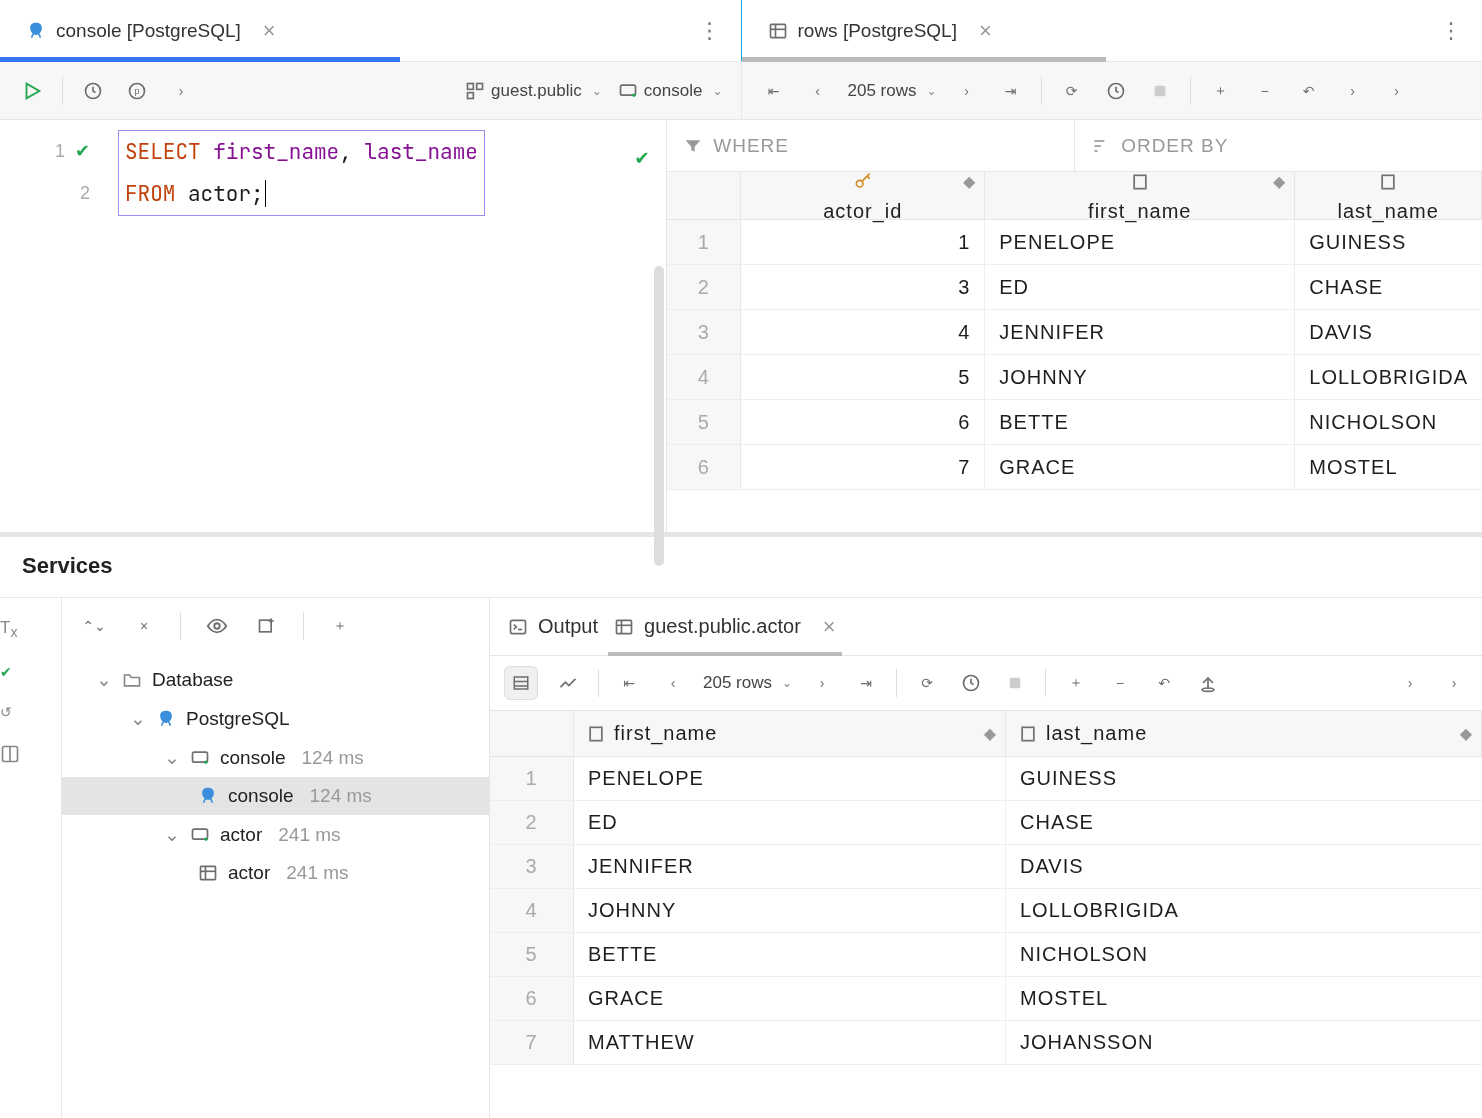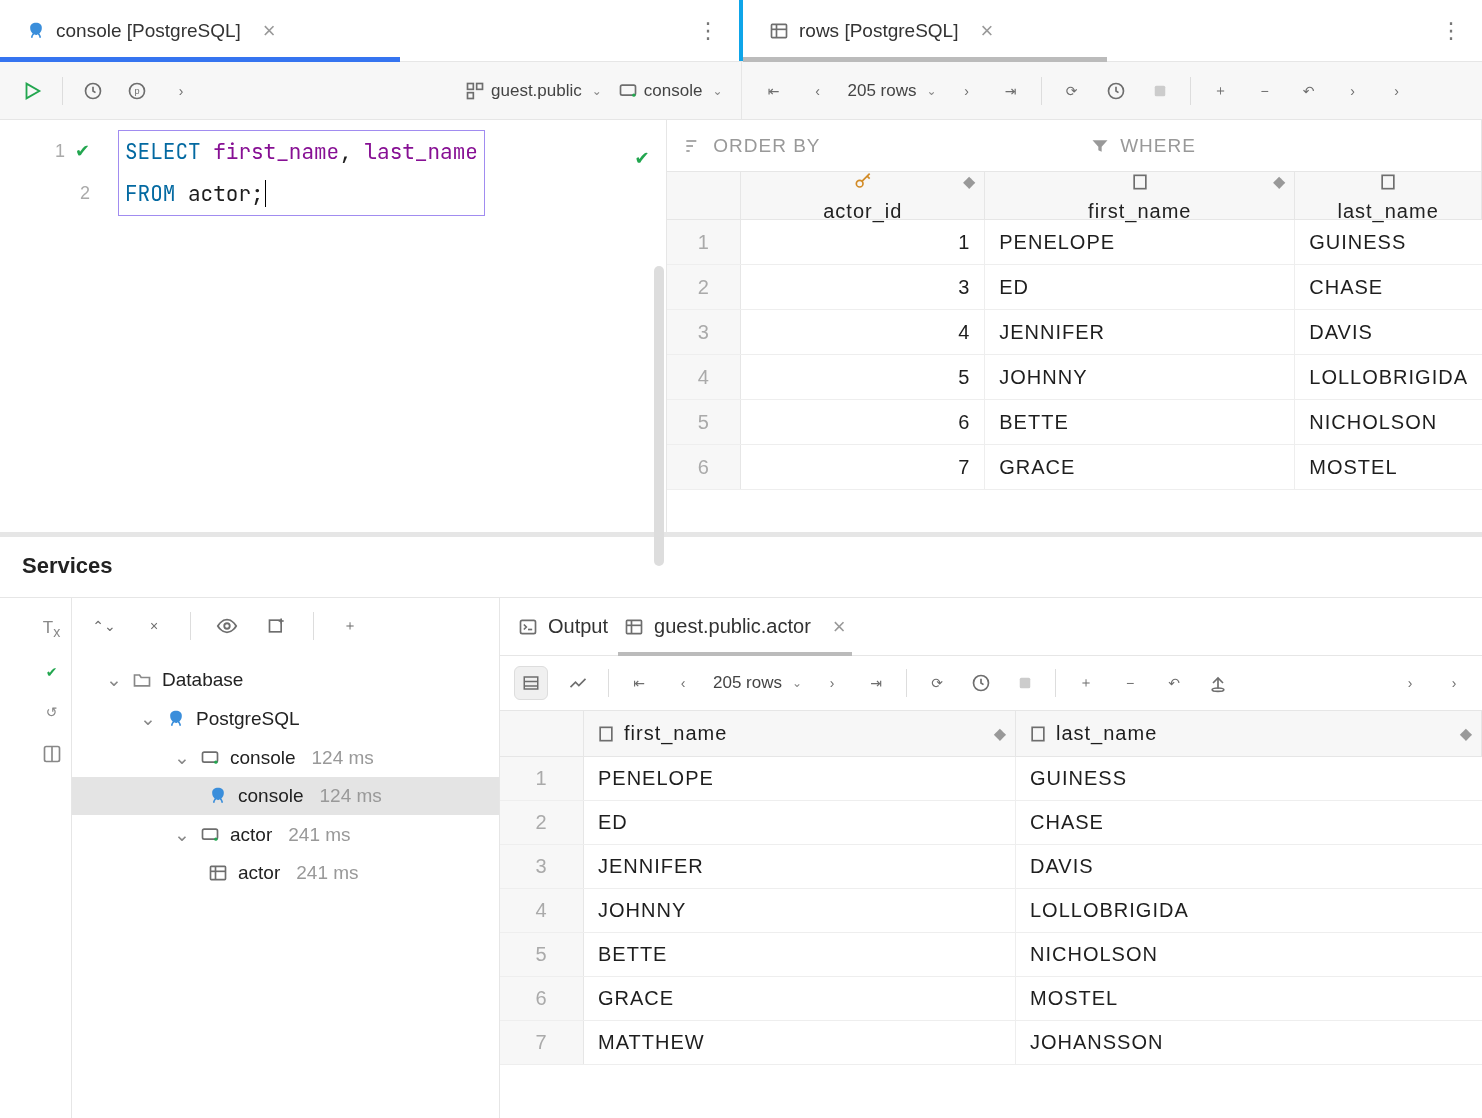--- a/index.html
+++ b/index.html
@@ -1,19 +1,19 @@
 <!DOCTYPE html>
 <html><head>
 <meta charset="utf-8">
 <style>
 * { box-sizing: border-box; margin: 0; padding: 0; }
 body { font-family: -apple-system, "Segoe UI", sans-serif; font-size: 14px; color: #1e1e1e; background: #fff; width: 1482px; height: 1118px; overflow: hidden; position: relative; }
 .tabbar { display: flex; height: 62px; border-bottom: 1px solid #e6e6e6; }
 .tab-left, .tab-right { flex: 1; display: flex; align-items: center; position: relative; }
-.tab-left { border-right: 4px solid #0ea5e9; text-align: center; }
+.tab-left { border-right: 1px solid #0ea5e9; text-align: center; }
 .tab { display: flex; align-items: center; gap: 10px; padding: 0 18px 0 26px; height: 100%; font-size: 19px; color: #333; }
 .tab-close { color: #999; font-size: 22px; margin-left: 12px; cursor: pointer; }
 .tab-indicator-active { position: absolute; bottom: -1px; left: 0; width: 400px; height: 5px; background: #3574f0; }
 .tab-indicator-inactive { position: absolute; bottom: -1px; left: 0; width: 364px; height: 5px; background: #bbb; }
 .tab-menu { position: absolute; right: 20px; color: #777; font-size: 22px; cursor: pointer; }
 .icon { width: 20px; height: 20px; display: inline-flex; align-items: center; justify-content: center; flex-shrink: 0; }
 .icon svg { width: 100%; height: 100%; }
 
 
 .toolbar-row { display: flex; height: 58px; }
@@ -24,21 +24,21 @@
 .tb-text { color: #444; font-size: 17px; display: flex; align-items: center; gap: 6px; }
 .tb-dd { margin-left: 4px; color: #888; font-size: 12px; }
 
 
 .main-split { display: flex; height: 412px; }
 .editor-pane { width: 672px; border-right: 1px solid #e6e6e6; display: flex; position: relative; }
 .gutter { width: 106px; background: #fff; padding-top: 10px; }
 .gutter-row { display: flex; align-items: center; justify-content: flex-end; height: 42px; padding-right: 16px; gap: 10px; color: #aaa; font-size: 18px; }
 .editor-body { flex: 1; padding: 10px 12px; font-family: "JetBrains Mono", Menlo, Consolas, monospace; font-size: 21px; line-height: 42px; position: relative; }
 .line1-box { border: 1px solid #a18cf0; padding: 0 6px; display: inline-block; }
-.kw { color: #0369a1; }
+.kw { color: #c2410c; }
 .ident { color: #871094; }
 .editor-check { position: absolute; right: 18px; top: 16px; color: #22a64f; }
 .scrollbar { position: absolute; right: 2px; top: 146px; width: 10px; height: 300px; background: #ddd; border-radius: 5px; }
 
 
 .grid-pane { flex: 1; display: flex; flex-direction: column; }
 .filter-row { display: flex; height: 52px; border-bottom: 1px solid #e6e6e6; }
 .filter-cell { flex: 1; display: flex; align-items: center; gap: 10px; padding: 0 16px; color: #999; font-size: 19px; letter-spacing: 1px; }
 .filter-cell.left { border-right: 1px solid #e6e6e6; }
 .grid-header { display: flex; height: 48px; background: #f7f7f7; border-bottom: 1px solid #e6e6e6; font-family: "Herculanum", -apple-system, sans-serif; font-size: 20px; letter-spacing: 1px; }
@@ -51,21 +51,21 @@
 .grid-row { display: flex; height: 45px; border-bottom: 1px solid #eee; font-family: "Herculanum", -apple-system, sans-serif; font-size: 20px; letter-spacing: 1px; }
 .row-num { width: 74px; display: flex; align-items: center; justify-content: center; color: #aaa; background: #f7f7f7; border-right: 1px solid #e6e6e6; }
 .cell-actor { width: 244px; text-align: right; padding: 0 14px; display: flex; align-items: center; justify-content: flex-end; border-right: 1px solid #eee; }
 .cell-fn { width: 310px; padding: 0 14px; display: flex; align-items: center; border-right: 1px solid #eee; }
 .cell-ln { flex: 1; padding: 0 14px; display: flex; align-items: center; }
 
 
 .services-panel { border-top: 5px solid #e6e6e6; height: 586px; display: flex; flex-direction: column; }
 .services-title { padding: 16px 22px 18px; font-size: 22px; font-weight: 600; color: #222; }
 .services-body { flex: 1; display: flex; border-top: 1px solid #e6e6e6; }
-.services-sidebar-icons { width: 72px; border-right: 1px solid #e6e6e6; display: flex; flex-direction: column; align-items: center; gap: 24px; padding-top: 20px; color: #888; padding-left: 32px; }
+.services-sidebar-icons { width: 62px; border-right: 1px solid #e6e6e6; display: flex; flex-direction: column; align-items: flex-start; gap: 24px; padding-top: 20px; color: #888; }
 .services-tree-toolbar { display: flex; align-items: center; gap: 22px; padding: 14px 18px; color: #777; }
 .services-tree-col { width: 428px; border-right: 1px solid #e6e6e6; display: flex; flex-direction: column; }
 .tree { padding: 6px 0; font-size: 19px; color: #222; }
 .tree-item { display: flex; align-items: center; gap: 10px; padding: 8px 12px; }
 .tree-item.sel { background: #e4e4e4; }
 .ti-time { color: #999; margin-left: 6px; text-align: right; }
 .indent-1 { padding-left: 34px; }
 .indent-2 { padding-left: 68px; }
 .indent-3 { padding-left: 102px; }
 .indent-4 { padding-left: 136px; }
@@ -227,37 +227,37 @@
         <span> </span>
         <span>actor</span><span>;</span><span style="border-left:1px solid #000; margin-left:1px;">&nbsp;</span>
       </span>
       <span class="editor-check">✔</span>
     </div>
     <div class="scrollbar"></div>
   </div>
 
   <div class="grid-pane">
     <div class="filter-row">
+      <div class="filter-cell left">
+        <span class="icon">
+            <svg viewBox="0 0 24 24" fill="#999">
+              <path d="M3 5h18l-7 8v6l-4-2v-4z"></path>
+            </svg>
+          </span>
+        <span>WHERE</span>
+      </div>
       <div class="filter-cell">
         <span class="icon">
             <svg viewBox="0 0 24 24" fill="none" stroke="#999" stroke-width="2">
               <line x1="4" y1="6" x2="16" y2="6"></line>
               <line x1="4" y1="12" x2="12" y2="12"></line>
               <line x1="4" y1="18" x2="8" y2="18"></line>
             </svg>
           </span>
         <span>ORDER BY</span>
-      </div>
-      <div class="filter-cell left">
-        <span class="icon">
-            <svg viewBox="0 0 24 24" fill="#999">
-              <path d="M3 5h18l-7 8v6l-4-2v-4z"></path>
-            </svg>
-          </span>
-        <span>WHERE</span>
       </div>
     </div>
     <div class="grid-header">
       <div class="gh-corner"></div>
       <div class="gh-col col-actor">
         <span class="icon">
             <svg viewBox="0 0 24 24" fill="none" stroke="#d28b26" stroke-width="2">
               <circle cx="8" cy="14" r="4"></circle>
               <line x1="11" y1="11" x2="20" y2="2"></line>
               <line x1="17" y1="5" x2="20" y2="8"></line>

